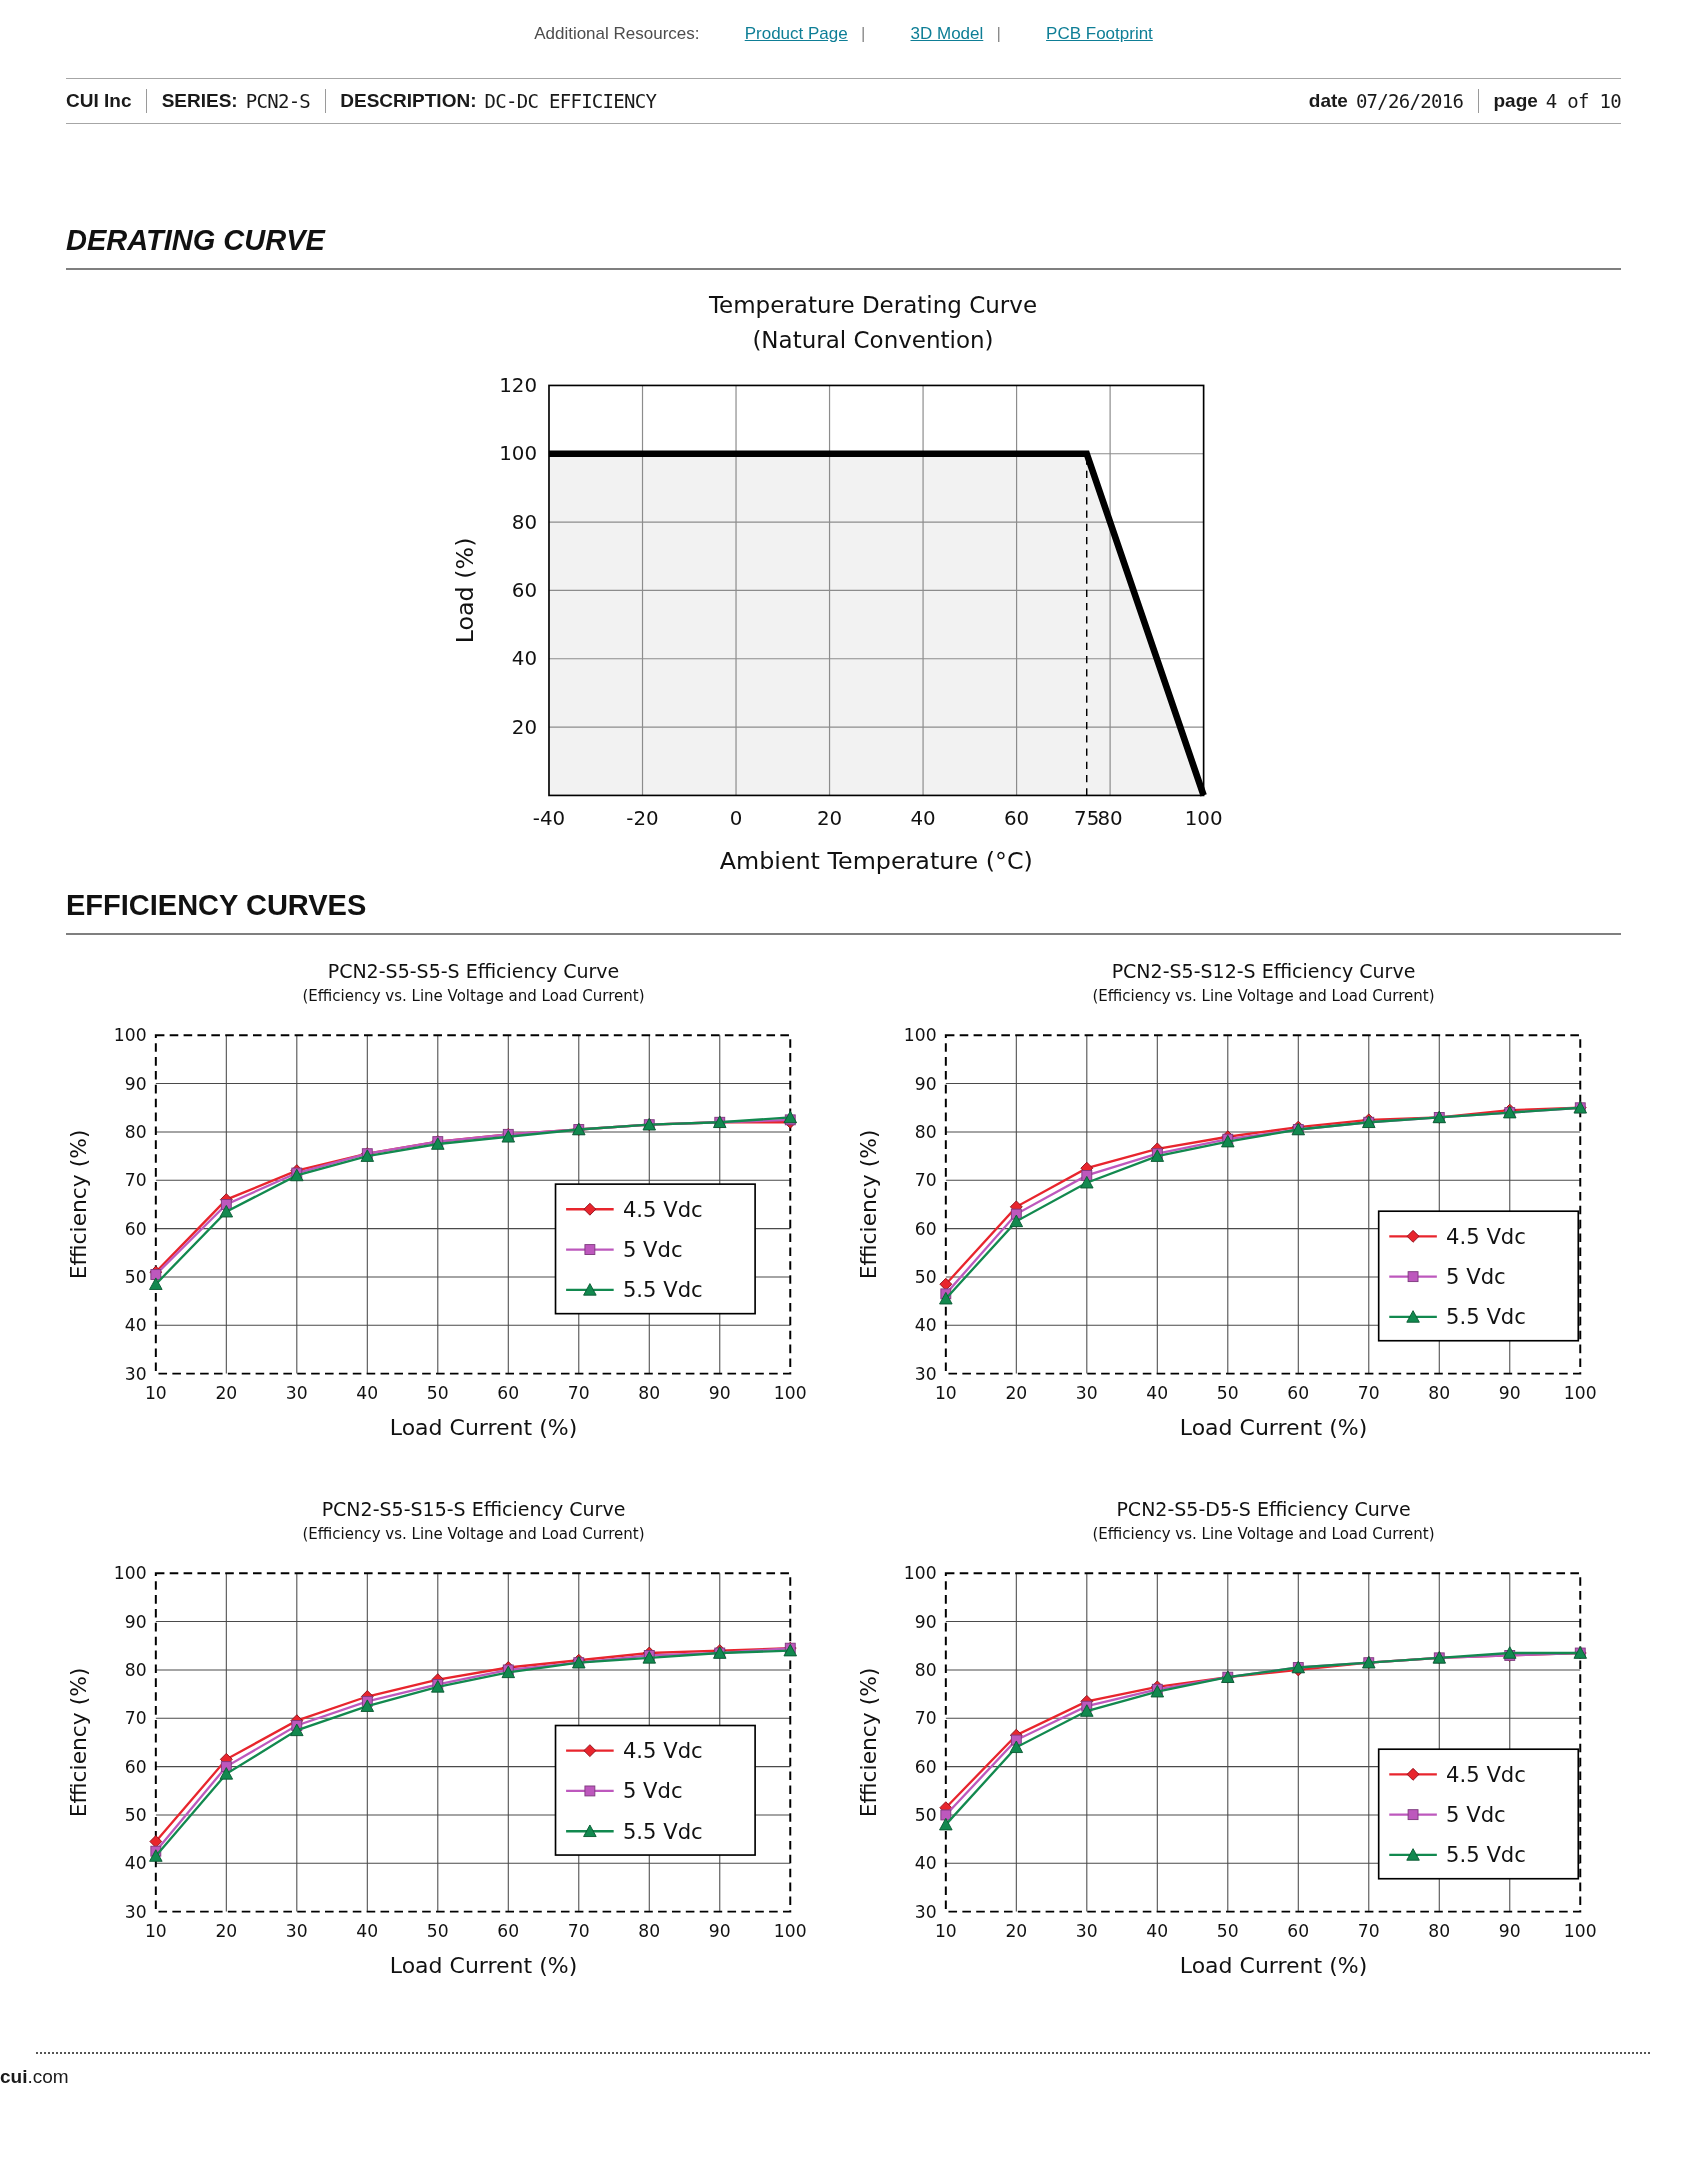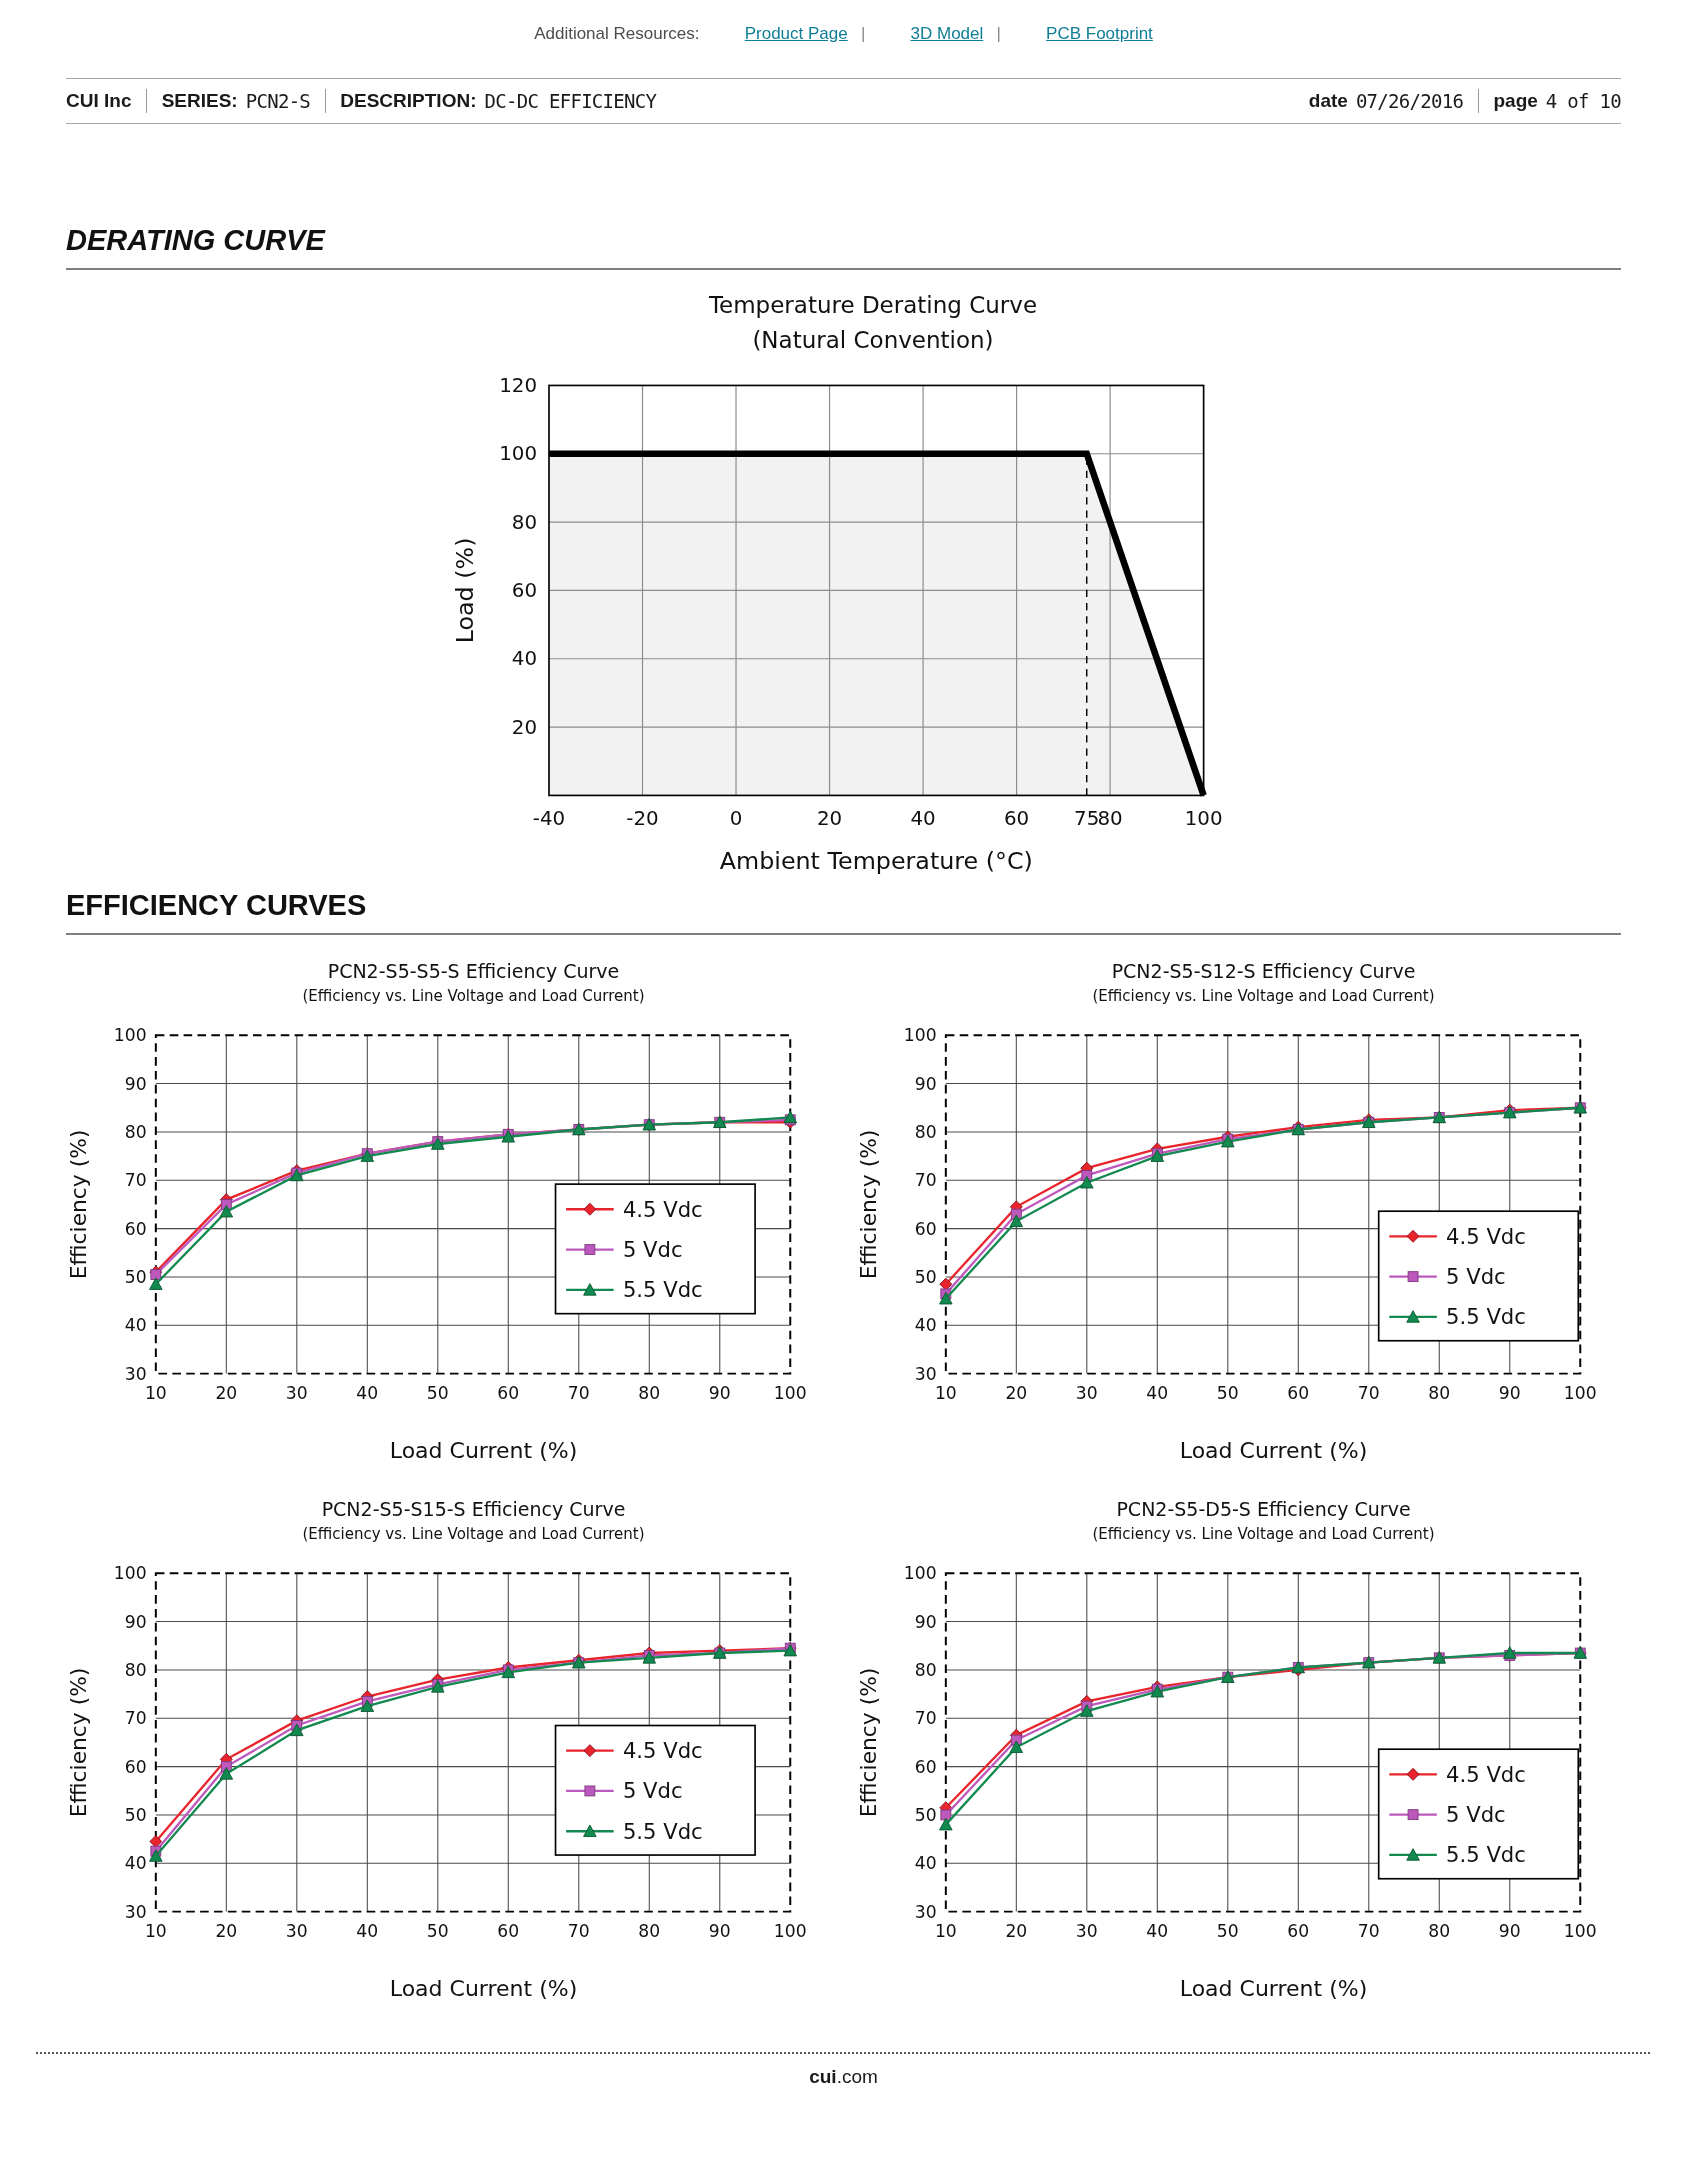--- a/index.html
+++ b/index.html
@@ -34,33 +34,33 @@
 
   
   .chart-block { position:absolute; width:781px; }
   #cb1 { left:63px;   top:959px; }
   #cb2 { left:853px; top:959px; }
   #cb3 { left:63px;   top:1497px; }
   #cb4 { left:853px; top:1497px; }
   .eff-title  { text-align:center; padding-left:40px; font-size:19px; line-height:25px; color:#111; font-family:"DejaVu Sans", sans-serif; }
   .eff-sub    { text-align:center; padding-left:40px; font-size:15px; line-height:25px; color:#111; font-family:"DejaVu Sans", sans-serif; }
   .eff-svg    { display:block; margin-top:17px; }
-  .eff-xlabel { text-align:center; padding-left:60px; font-size:22px; margin-top:32px; color:#111; font-family:"DejaVu Sans", sans-serif; }
+  .eff-xlabel { text-align:center; padding-left:60px; font-size:22px; margin-top:9px; color:#111; font-family:"DejaVu Sans", sans-serif; }
 
   
   text { font-family:"DejaVu Sans", sans-serif; fill:#111111; }
   .tickE { font-size:26px; }
   .tickD { font-size:30px; }
   .axisE { font-size:33px; }
   .axisD { font-size:36px; }
   .legT  { font-size:32px; }
 
   
   .footer-rule { position:absolute; top:2052px; left:36px; width:1614px; border-top:2px dotted #555; }
-  .footer { position:absolute; top:2066px; left:0; width:100%; text-align:center; font-size:19px; color:#1a1a1a; }
+  .footer { position:absolute; top:2066px; left:0; width:100%; text-align:left; font-size:19px; color:#1a1a1a; }
   .f-bold { font-weight:bold; }
 </style>
 </head>
 <body>
 
 <div class="page">
 
   <div class="resources">
     <span>Additional Resources:</span>
     <a class="res-link">Product Page</a>

